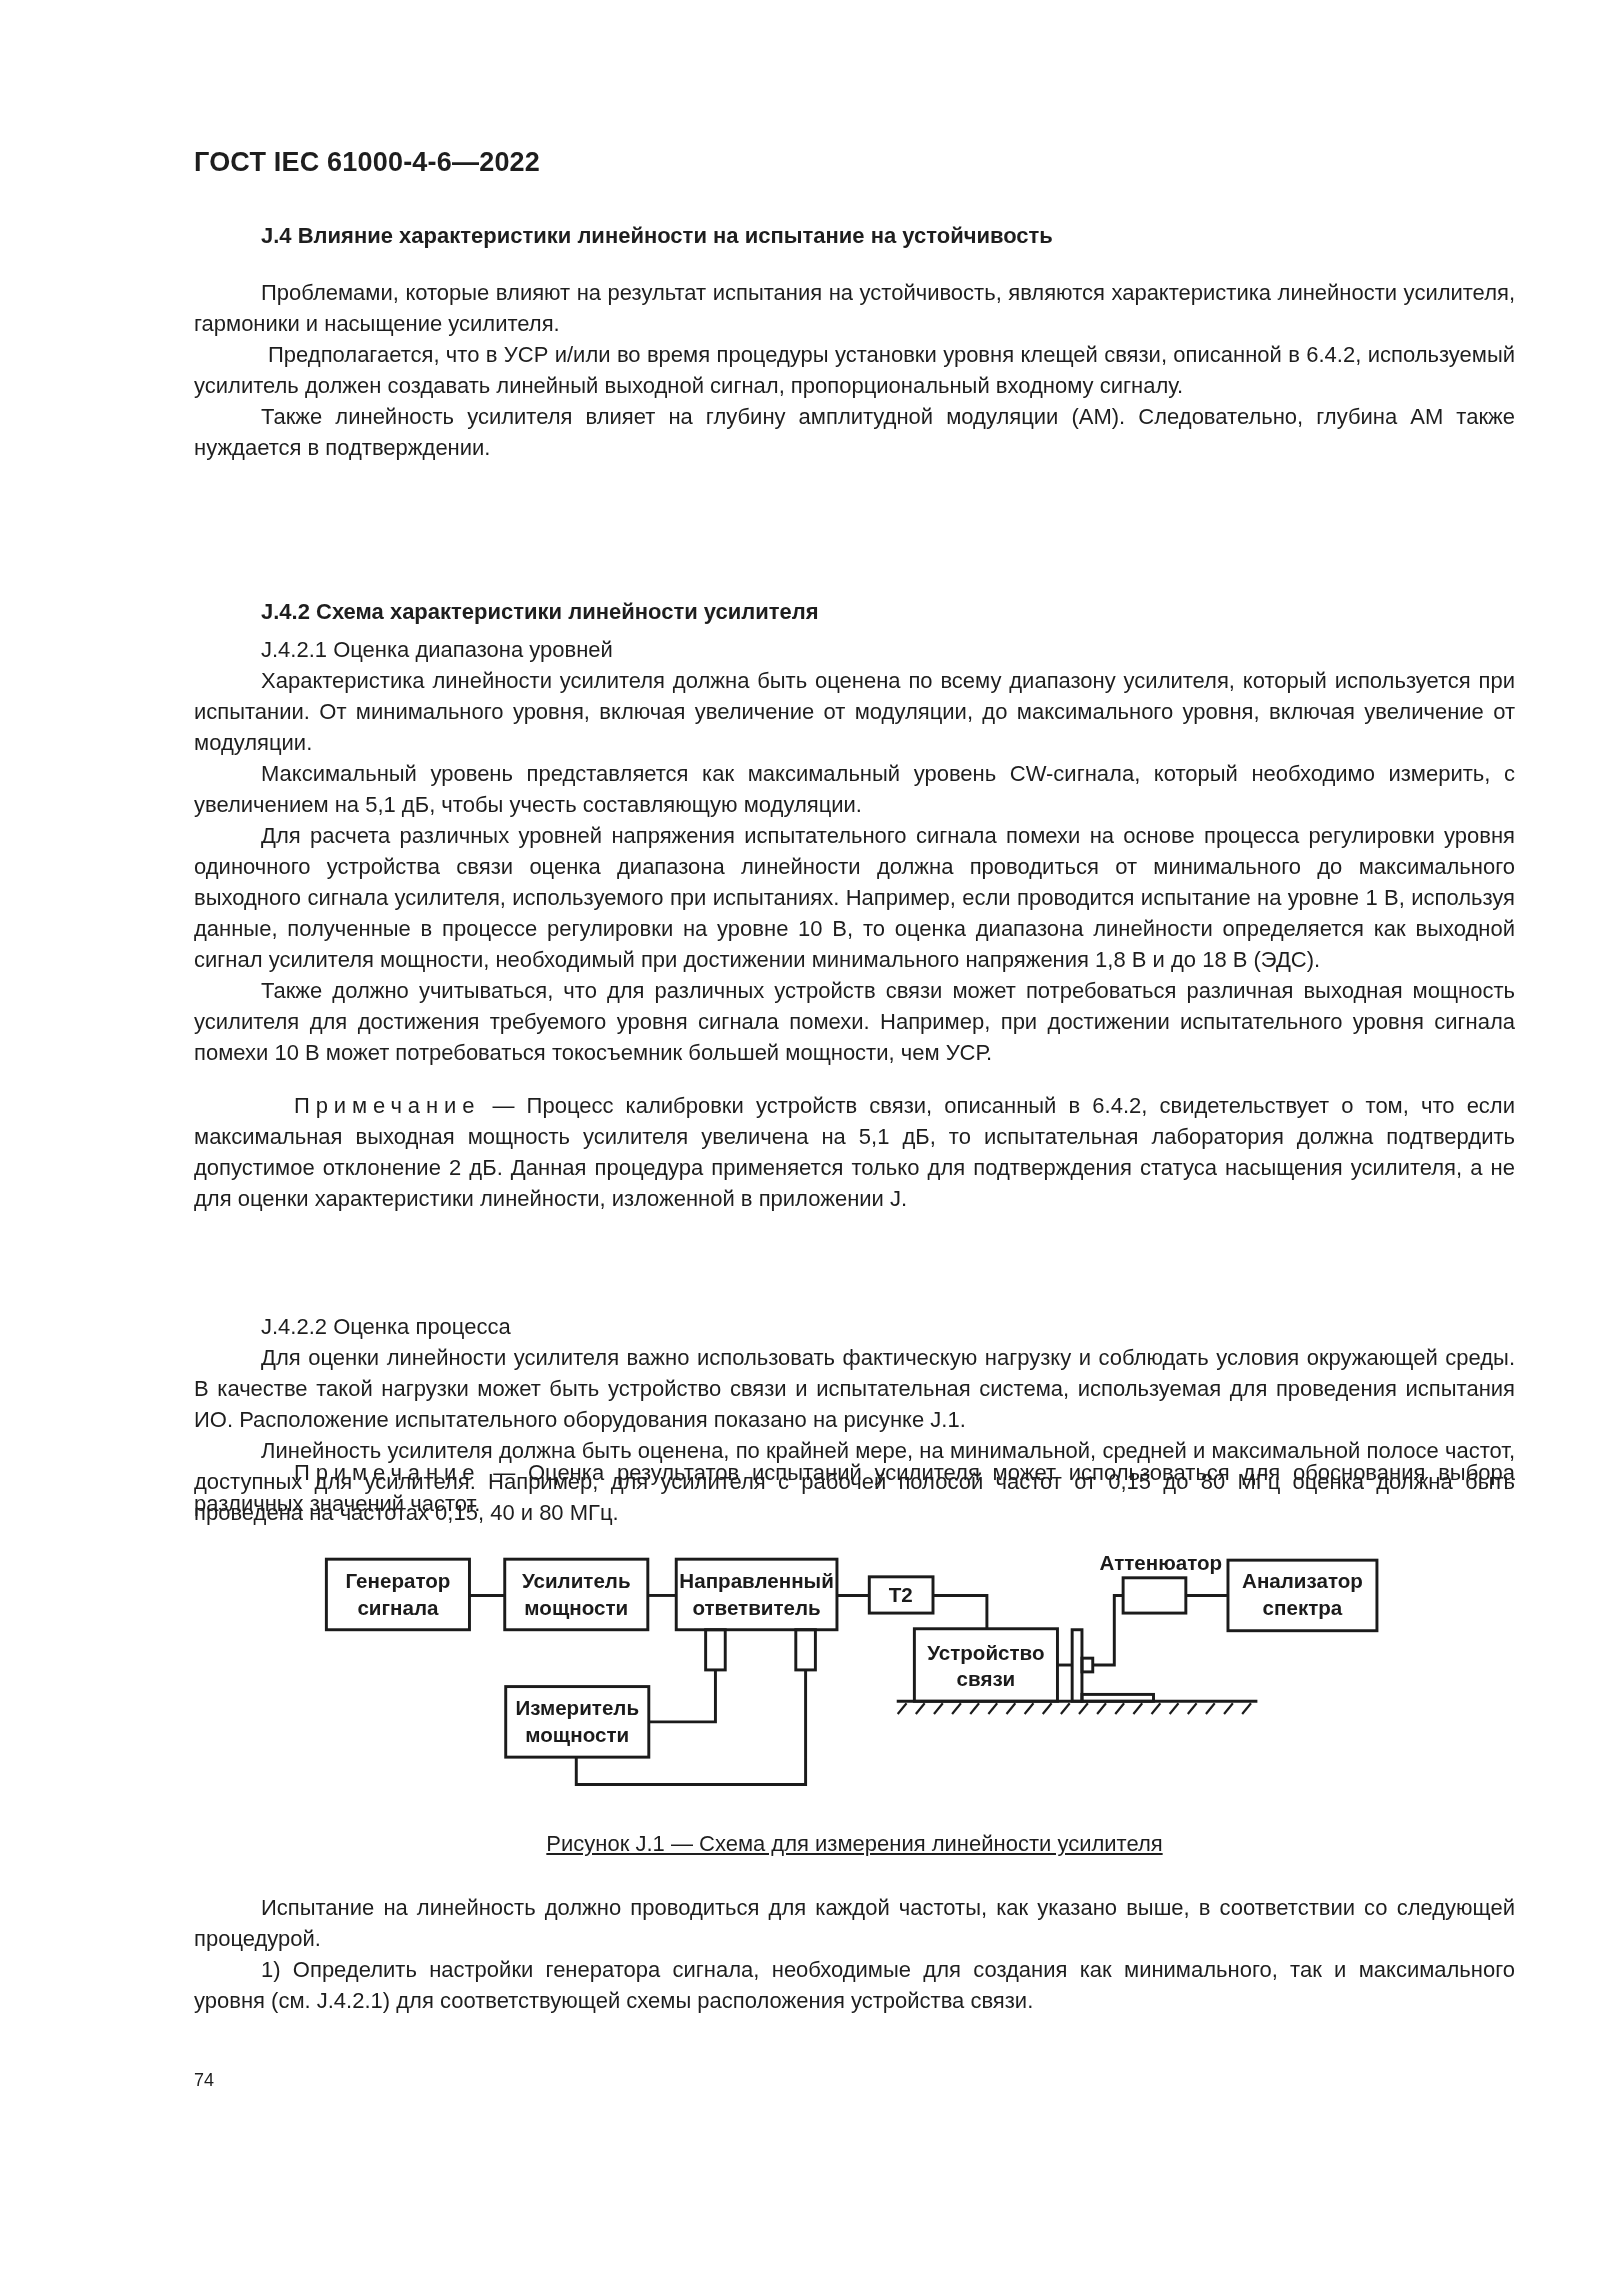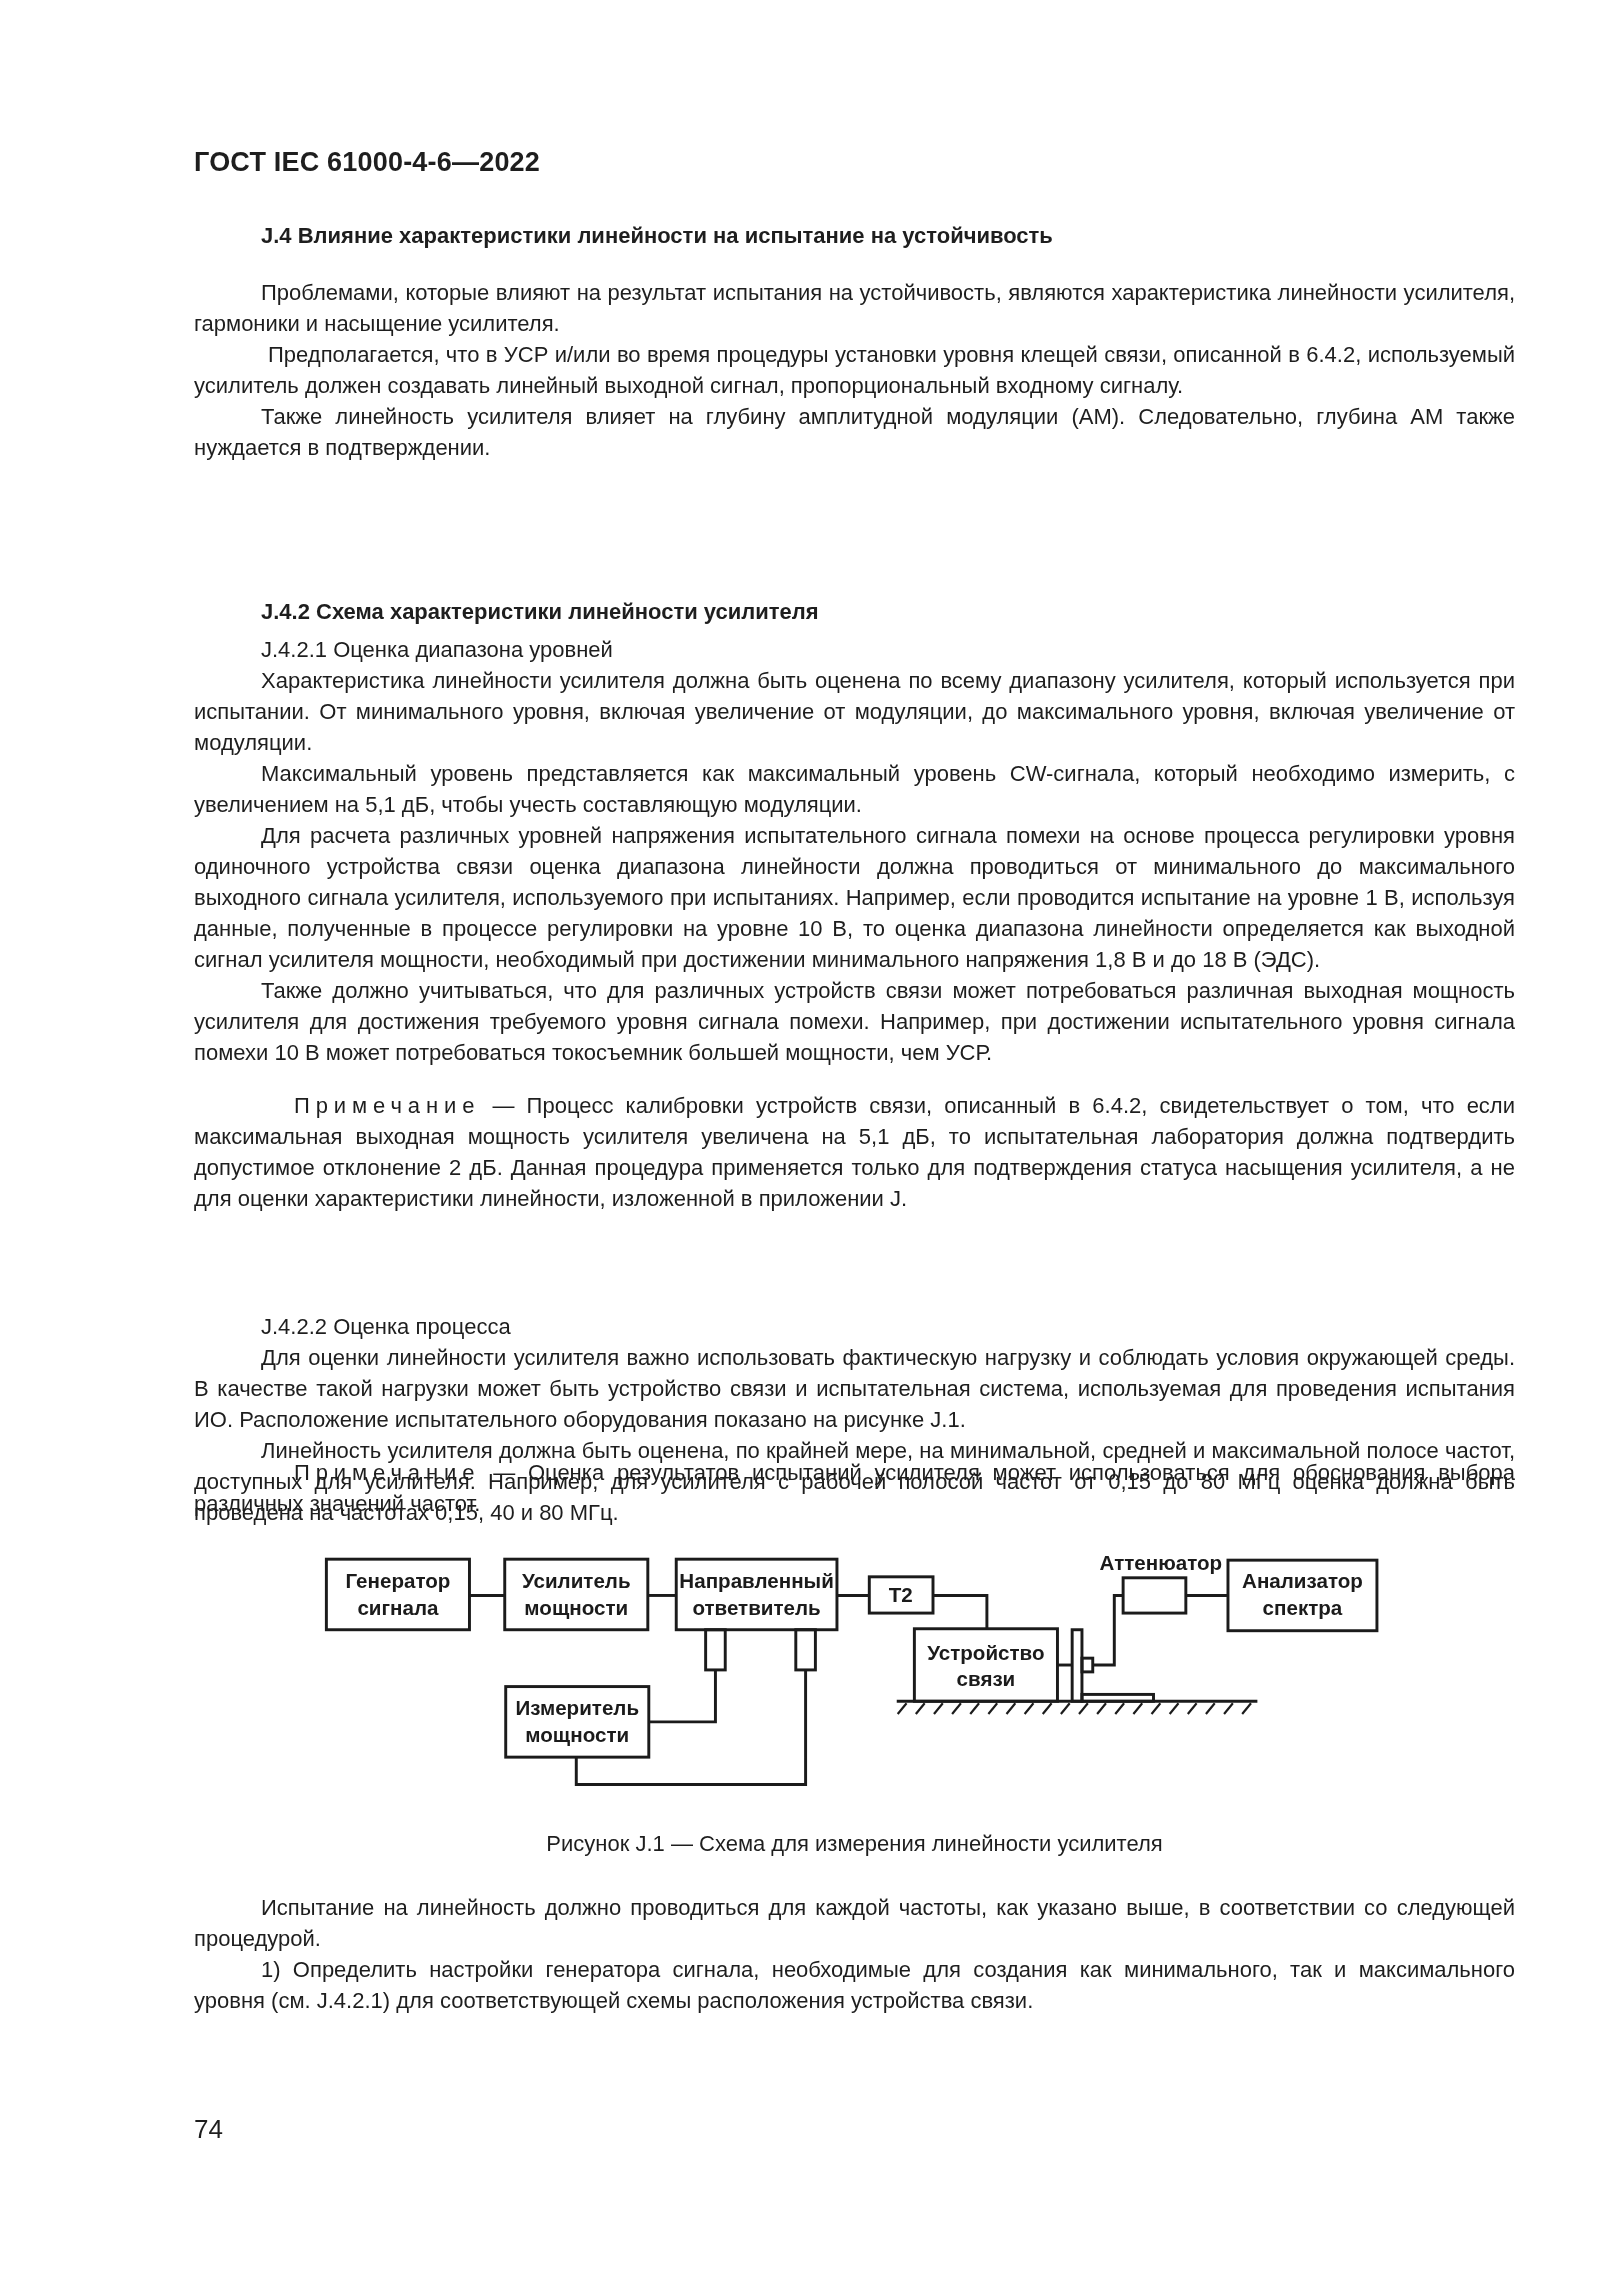--- a/index.html
+++ b/index.html
@@ -5,22 +5,22 @@
   html, body { margin: 0; padding: 0; background: #ffffff; }
   body { width: 1621px; height: 2293px; position: relative; overflow: hidden;
          font-family: "Liberation Sans", sans-serif; color: #1e1e1e; }
   .doc-header { position: absolute; left: 194px; top: 147px; font-size: 27px; font-weight: bold; letter-spacing: 0.2px; }
   .block { position: absolute; left: 194px; width: 1321px; font-size: 22px; line-height: 31px; text-align: justify; }
   .h { font-weight: bold; padding-left: 67px; }
   .p { text-indent: 67px; }
   .p.ind2 { text-indent: 74px; }
   .sub { padding-left: 67px; margin-top: 7px; }
   .note-label { letter-spacing: 5.9px; margin-left: 33px; }
-  .caption { position: absolute; left: 194px; width: 1321px; text-align: center; font-size: 22px; }
-  .page-num { position: absolute; left: 194px; top: 2070px; font-size: 26px; margin-top: 44px; }
+  .caption { position: absolute; left: 194px; width: 1321px; text-align: center; font-size: 22px; text-decoration: underline; }
+  .page-num { position: absolute; left: 194px; top: 2070px; font-size: 18px; }
   svg.diagram { position: absolute; left: 0; top: 0; }
   svg text { font-family: "Liberation Sans", sans-serif; font-weight: bold; font-size: 21px; fill: #1b1b1b; }
 </style>
 </head>
 <body>
 
 <div class="doc-header">ГОСТ IEC 61000-4-6—2022</div>
 
 <div class="block" style="top:220px;">
   <div class="h">J.4 Влияние характеристики линейности на испытание на устойчивость</div>

